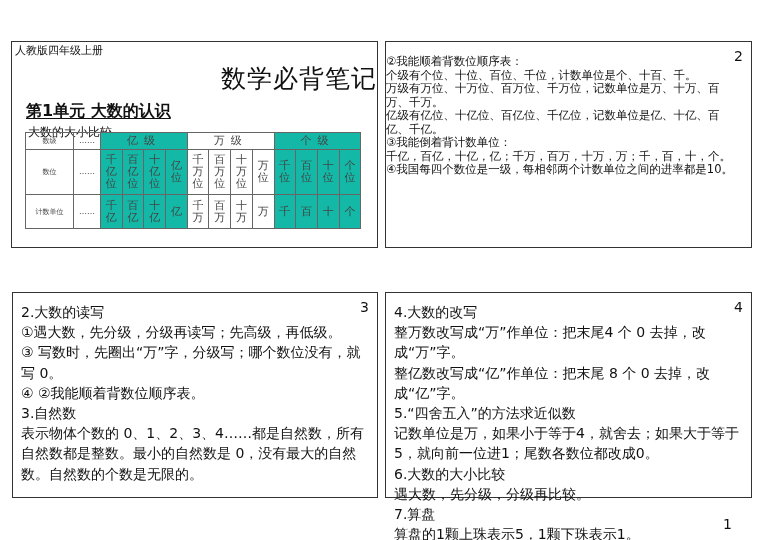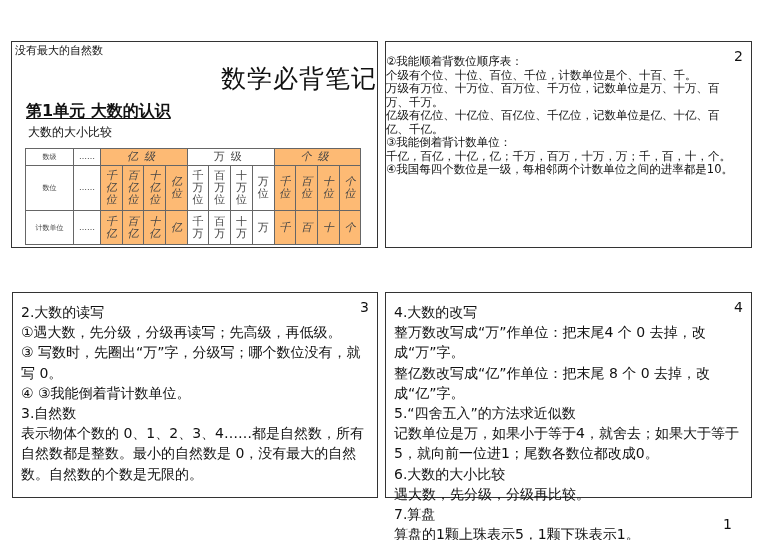--- a/index.html
+++ b/index.html
@@ -8,40 +8,40 @@
   .card { position:absolute; border:1.5px solid #333; background:#fff; box-sizing:border-box; }
   #c1 { left:11px; top:41px; width:367px; height:207px; }
   #c2 { left:385px; top:41px; width:367px; height:207px; }
   #c3 { left:12px; top:292px; width:366px; height:206px; }
   #c4 { left:385px; top:292px; width:367px; height:206px; }
   .pgnum { position:absolute; right:8px; top:6px; font-size:14px; }
   .edition { position:absolute; left:3px; top:1px; font-size:11px; }
   .title { position:absolute; left:0; right:0; top:20px; text-align:right; font-size:25px; letter-spacing:1px; }
   .unit { position:absolute; left:14px; top:59px; font-size:16px; text-decoration:underline; text-underline-offset:2px;font-weight:bold; }
   .tbl-caption { position:absolute; left:16px; top:82px; font-size:12px; }
-  table.pv { position:absolute; left:13px; top:106px; border-collapse:collapse; font-size:11px; color:#444; }
+  table.pv { position:absolute; left:13px; top:90px; border-collapse:collapse; font-size:11px; color:#444; }
   table.pv td { border:1px solid #666; text-align:center; padding:0; line-height:12px; }
-  .g { background:#fdba74;font-style:italic; }
+  .g { background:#14b8a6; }
   td.rl { width:47px; font-size:7px; color:#444; }
   td.dots { width:26px; font-size:8px; letter-spacing:0px; }
   td.c { width:20.7px; }
   tr.h { height:17px; } tr.h td.grp { font-size:11px; letter-spacing:6px; }
   tr.r1 { height:45px; } tr.r2 { height:34px; }
   .vtext { display:inline-block; width:11px; word-break:break-all; white-space:normal; }
   .txt { position:absolute; left:0; right:10px; font-size:11.5px; line-height:13.5px; }
   #c2 .txt { top:13px; }
   .lines { position:absolute; left:8px; right:4px; top:9px; font-size:14px; line-height:20.2px; }
   .lines div { white-space:normal; }
   .footer-page { position:absolute; left:723px; top:516px; font-size:14px; }
 </style>
 </head>
 <body>
 
 <div class="card" id="c1">
-  <div class="edition">没有最大的自然数</div>
+  <div class="edition">人教版四年级上册</div>
   <div class="title">数学必背笔记</div>
   <div class="unit">第1单元 大数的认识</div>
   <div class="tbl-caption">大数的大小比较</div>
   <table class="pv">
     <tbody>
         <tr class="h">
       <td class="rl">数级</td>
       <td class="dots">……</td>
       <td class="grp g" colspan="4">亿级</td>
       <td class="grp" colspan="4">万级</td>
@@ -95,21 +95,21 @@
     <div>④我国每四个数位是一级，每相邻两个计数单位之间的进率都是10。</div>
   </div>
 </div>
 
 <div class="card" id="c3">
   <div class="pgnum">3</div>
   <div class="lines">
     <div>2.大数的读写</div>
     <div>①遇大数，先分级，分级再读写；先高级，再低级。</div>
     <div>③ 写数时，先圈出“万”字，分级写；哪个数位没有，就写 0。</div>
-    <div>④ ③我能倒着背计数单位。</div>
+    <div>④ ②我能顺着背数位顺序表。</div>
     <div>3.自然数</div>
     <div>表示物体个数的 0、1、2、3、4……都是自然数，所有自然数都是整数。最小的自然数是 0，没有最大的自然数。自然数的个数是无限的。</div>
   </div>
 </div>
 
 <div class="card" id="c4">
   <div class="pgnum">4</div>
   <div class="lines">
     <div>4.大数的改写</div>
     <div>整万数改写成“万”作单位：把末尾4 个 0 去掉，改成“万”字。</div>

